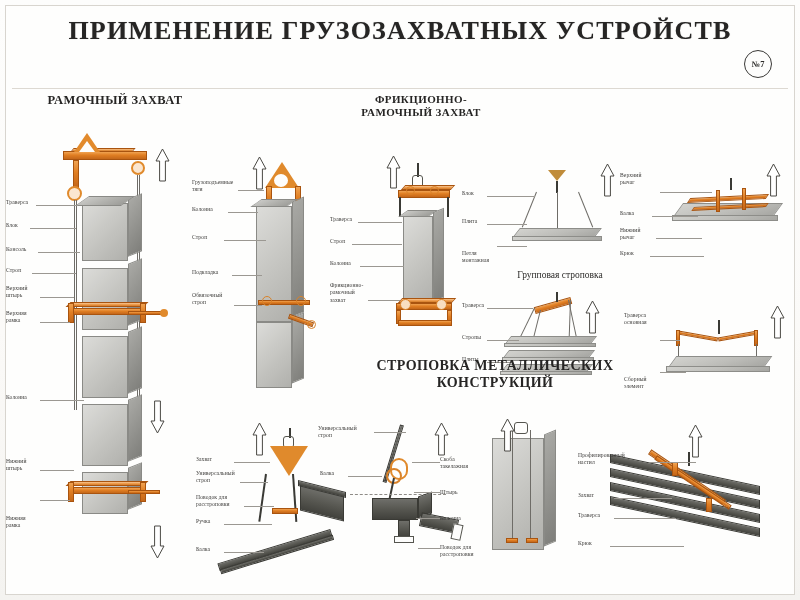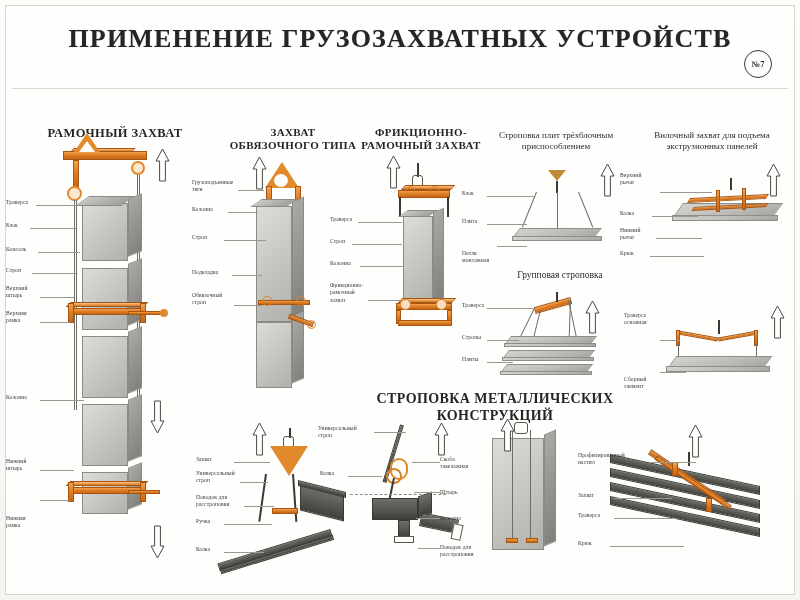--- a/index.html
+++ b/index.html
@@ -14,21 +14,21 @@
     position: absolute; inset: 0;
     background: linear-gradient(180deg,#fdfdfc 0%,#fbfaf8 55%,#f4f3f0 100%);
   }
   .frame {
     position: absolute; left: 5px; top: 5px; right: 5px; bottom: 5px;
     border: 1px solid #d8d5cf;
     background: #fefefd;
   }
   
   .title-bar {
-    position: absolute; left: 0; right: 0; top: 24px; height: 48px;
+    position: absolute; left: 0; right: 0; top: 16px; height: 48px;
   }
   .title {
     text-align: center;
     font-size: 26px;
     letter-spacing: 1.2px;
     font-weight: 700;
     color: #262524;
     font-family: "Liberation Serif", serif;
     text-shadow: 0 0 1px rgba(0,0,0,.25);
   }
@@ -46,21 +46,20 @@
   }
   
   .sec-head {
     position: absolute;
     text-align: center;
     font-weight: 700;
     color: #262524;
     font-family: "Liberation Serif", serif;
     line-height: 1.22;
     letter-spacing: .4px;
-    margin-top: 33px;
   }
   .sub-head {
     position: absolute;
     text-align: center;
     color: #2c2b29;
     font-family: "Liberation Serif", serif;
     line-height: 1.25;
     font-size: 10.5px;
   }
   .lbl {
@@ -206,23 +205,20 @@
     <svg viewBox="0 0 15 34">
         <path d="M7.5 33 L14 21 L10.4 21 L10.4 1 L4.6 1 L4.6 21 L1 21 Z" fill="#fff" stroke="#4a4944" stroke-width="1"></path>
       </svg>
   </div>
   <div class="arrow" style="left:150px;top:525px;">
     <svg viewBox="0 0 15 34">
         <path d="M7.5 33 L14 21 L10.4 21 L10.4 1 L4.6 1 L4.6 21 L1 21 Z" fill="#fff" stroke="#4a4944" stroke-width="1"></path>
       </svg>
   </div>
 
-  <div class="sec-head" style="left:228px;top:93px;width:130px;font-size:11px;">ЗАХВАТ
-ОБВЯЗОЧНОГО
-ТИПА</div>
 
   <div>
 
     <div style="position:absolute;left:265px;top:162px;width:0;height:0;border-left:17px solid transparent;border-right:17px solid transparent;border-bottom:26px solid #e08a2c;"></div>
     <div style="position:absolute;left:274px;top:174px;width:14px;height:13px;border-radius:50%;background:#fdfdfc;"></div>
     <div class="beam" style="left:266px;top:186px;width:6px;height:26px;"></div>
     <div class="beam" style="left:295px;top:186px;width:6px;height:26px;"></div>
     <div class="steel" style="left:268px;top:210px;width:3px;height:100px;"></div>
     <div class="steel" style="left:297px;top:210px;width:3px;height:100px;"></div>
 
@@ -297,23 +293,20 @@
 рамочный
 захват</div>
 
   <div class="arrow" style="left:386px;top:155px;">
     <svg viewBox="0 0 15 34">
         <path d="M7.5 1 L14 13 L10.4 13 L10.4 33 L4.6 33 L4.6 13 L1 13 Z" fill="#fff" stroke="#4a4944" stroke-width="1"></path>
       </svg>
   </div>
 
 
-  <div class="sub-head" style="left:492px;top:130px;width:128px;font-size:9px;">Строповка плит
-трёхблочным
-приспособлением</div>
   <div>
     <div style="position:absolute;left:548px;top:170px;width:0;height:0;border-left:9px solid transparent;border-right:9px solid transparent;border-top:11px solid #c08c3a;"></div>
     <div class="steel" style="left:556px;top:181px;width:2px;height:12px;"></div>
     <div class="cable" style="left:536px;top:192px;height:38px;transform:rotate(22deg);transform-origin:top;"></div>
     <div class="cable" style="left:578px;top:192px;height:38px;transform:rotate(-22deg);transform-origin:top;"></div>
     <div class="cable" style="left:557px;top:192px;height:40px;"></div>
     <div class="plate" style="left:516px;top:228px;width:82px;height:10px;transform:skewX(-38deg);"></div>
     <div class="plate" style="left:512px;top:236px;width:90px;height:5px;"></div>
   </div>
   <div class="lead" style="left:487px;top:196px;width:48px;"></div>
@@ -322,23 +315,20 @@
   <div class="lbl" style="left:462px;top:218px;">Плита</div>
   <div class="lead" style="left:497px;top:246px;width:30px;"></div>
   <div class="lbl" style="left:462px;top:250px;">Петля
 монтажная</div>
   <div class="arrow" style="left:600px;top:163px;">
     <svg viewBox="0 0 15 34">
         <path d="M7.5 1 L14 13 L10.4 13 L10.4 33 L4.6 33 L4.6 13 L1 13 Z" fill="#fff" stroke="#4a4944" stroke-width="1"></path>
       </svg>
   </div>
 
-  <div class="sub-head" style="left:632px;top:130px;width:160px;font-size:9px;">Вилочный захват
-для подъема
-экструзионных панелей</div>
   <div>
     <div class="plate" style="left:678px;top:203px;width:100px;height:14px;transform:skewX(-36deg);"></div>
     <div class="plate" style="left:672px;top:215px;width:106px;height:6px;"></div>
     <div class="beam" style="left:690px;top:196px;width:76px;height:5px;transform:skewX(-36deg) rotate(-3deg);"></div>
     <div class="beam" style="left:694px;top:205px;width:72px;height:4px;transform:skewX(-36deg) rotate(-3deg);"></div>
     <div class="beam" style="left:716px;top:190px;width:4px;height:22px;"></div>
     <div class="beam" style="left:742px;top:188px;width:4px;height:22px;"></div>
     <div class="steel" style="left:730px;top:178px;width:2px;height:12px;"></div>
   </div>
   <div class="lead" style="left:660px;top:192px;width:52px;"></div>

